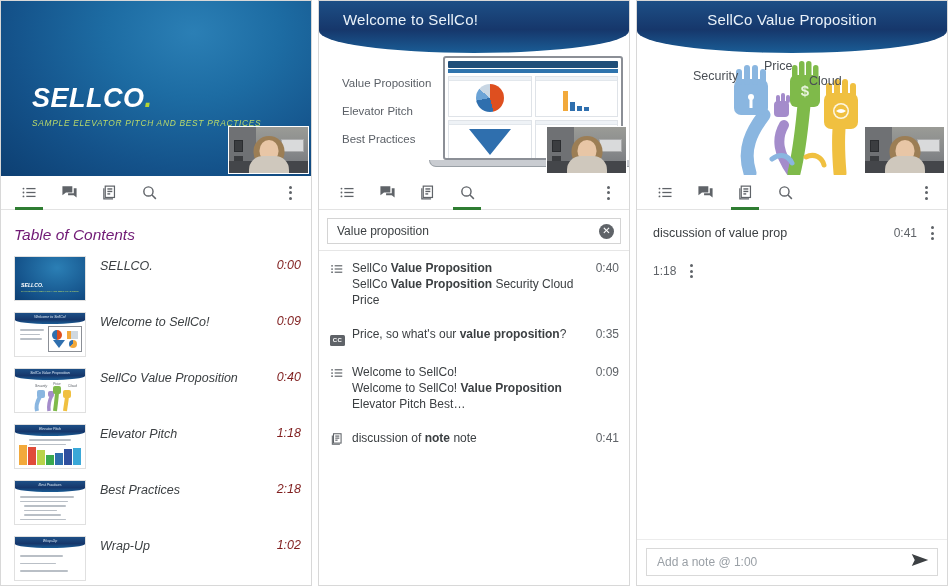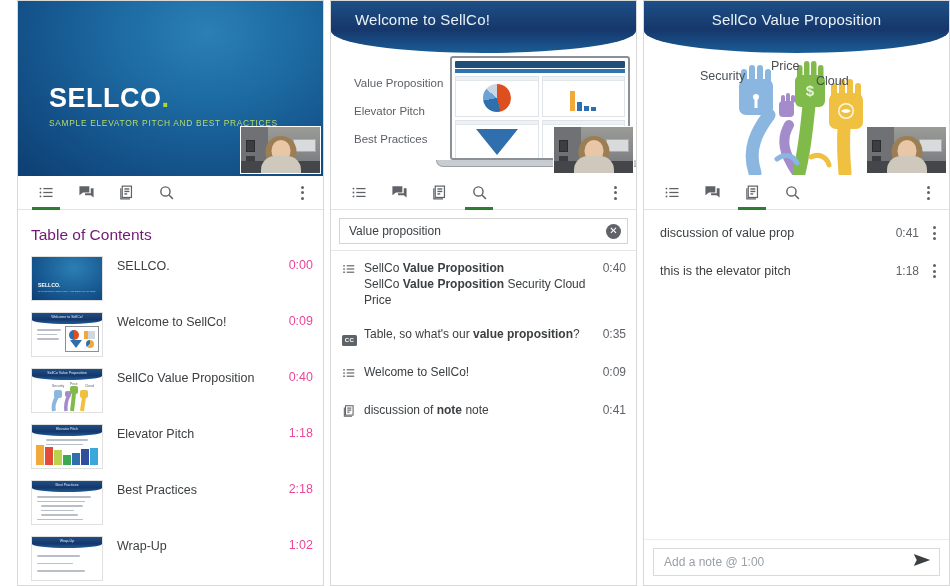--- a/index.html
+++ b/index.html
@@ -18,21 +18,21 @@
   .panel {
     width: 312px;
     height: 586px;
     background: #fff;
     border: 1px solid #d8d8d8;
     display: flex;
     flex-direction: column;
     position: relative;
     overflow: hidden;
   }
-  .panel.p1 { margin-left: 17px; }
+  .panel.p1 { margin-left: 0; font-style: italic; }
   .panel.p2 { margin-left: 2px; }
   .panel.p3 { margin-left: 2px; }
 
   
   .slide {
     position: relative;
     height: 175px;
     width: 100%;
     overflow: hidden;
     background: #fff;
@@ -229,21 +229,21 @@
   .tb-bars { position:absolute; left:4px; right:4px; bottom:3px; height:20px; display:flex; align-items:flex-end; gap:1.5px; }
   .tb-bars i { flex:1; display:block; }
   .toc-label {
     flex: 1 1 auto;
     color: #3c4043;
     font-size: 12.5px;
     padding: 2px 8px 0 14px;
     line-height: 16px;
   }
   .toc-time {
-    color: #ec4899;
+    color: #7f1d1d;
     font-size: 12.5px;
     padding-top: 2px;
     flex: 0 0 auto;
   }
 
   
   .search-wrap { padding: 8px 8px 6px; }
   .search-box {
     height: 26px;
     border: 1px solid #d4d4d4;
@@ -603,38 +603,39 @@
           <div class="r-text">
             <div><span>SellCo </span><b>Value Proposition</b></div>
             <div><span>SellCo </span><b>Value Proposition</b><span> Security Cloud Price</span></div>
           </div>
           <div class="r-time">0:40</div>
         </div>
 
         <div class="result-row">
           <div class="r-icon"><span class="cc-badge">CC</span></div>
           <div class="r-text">
-            <div><span>Table, so what's our </span><b>value proposition</b><span>?</span></div>
+            <div><span>Price, so what's our </span><b>value proposition</b><span>?</span></div>
           </div>
           <div class="r-time">0:35</div>
         </div>
 
         <div class="result-row">
           <div class="r-icon">
             <svg width="14" height="14" viewBox="0 0 24 24" fill="#5f6368">
                 <circle cx="3.5" cy="6.5" r="1.5"></circle>
                 <circle cx="3.5" cy="12" r="1.5"></circle>
                 <circle cx="3.5" cy="17.5" r="1.5"></circle>
                 <rect x="8" y="5.5" width="13" height="2"></rect>
                 <rect x="8" y="11" width="13" height="2"></rect>
                 <rect x="8" y="16.5" width="13" height="2"></rect>
               </svg>
           </div>
           <div class="r-text">
             <div><span>Welcome to SellCo!</span></div>
+            <div><span>Welcome to SellCo! </span><b>Value Proposition</b><span> Elevator Pitch Best…</span></div>
           </div>
           <div class="r-time">0:09</div>
         </div>
 
         <div class="result-row">
           <div class="r-icon">
             <svg width="14" height="14" viewBox="0 0 24 24" fill="none" stroke="#5f6368" stroke-width="1.8">
                 <rect x="6" y="3" width="13" height="16"></rect>
                 <path d="M4 6v15h13"></path>
                 <line x1="9" y1="7" x2="16" y2="7" stroke-width="2"></line>
@@ -759,21 +760,20 @@
         <div class="note-row">
           <div class="note-text">discussion of value prop</div>
           <div class="note-time">0:41</div>
           <div class="note-kebab">
               <i></i>
               <i></i>
               <i></i>
             </div>
         </div>
         <div class="note-row">
-          <div class="note-text">this is the elevator pitch</div>
           <div class="note-time">1:18</div>
           <div class="note-kebab">
               <i></i>
               <i></i>
               <i></i>
             </div>
         </div>
       </div>
 
       <div class="note-input-wrap">

